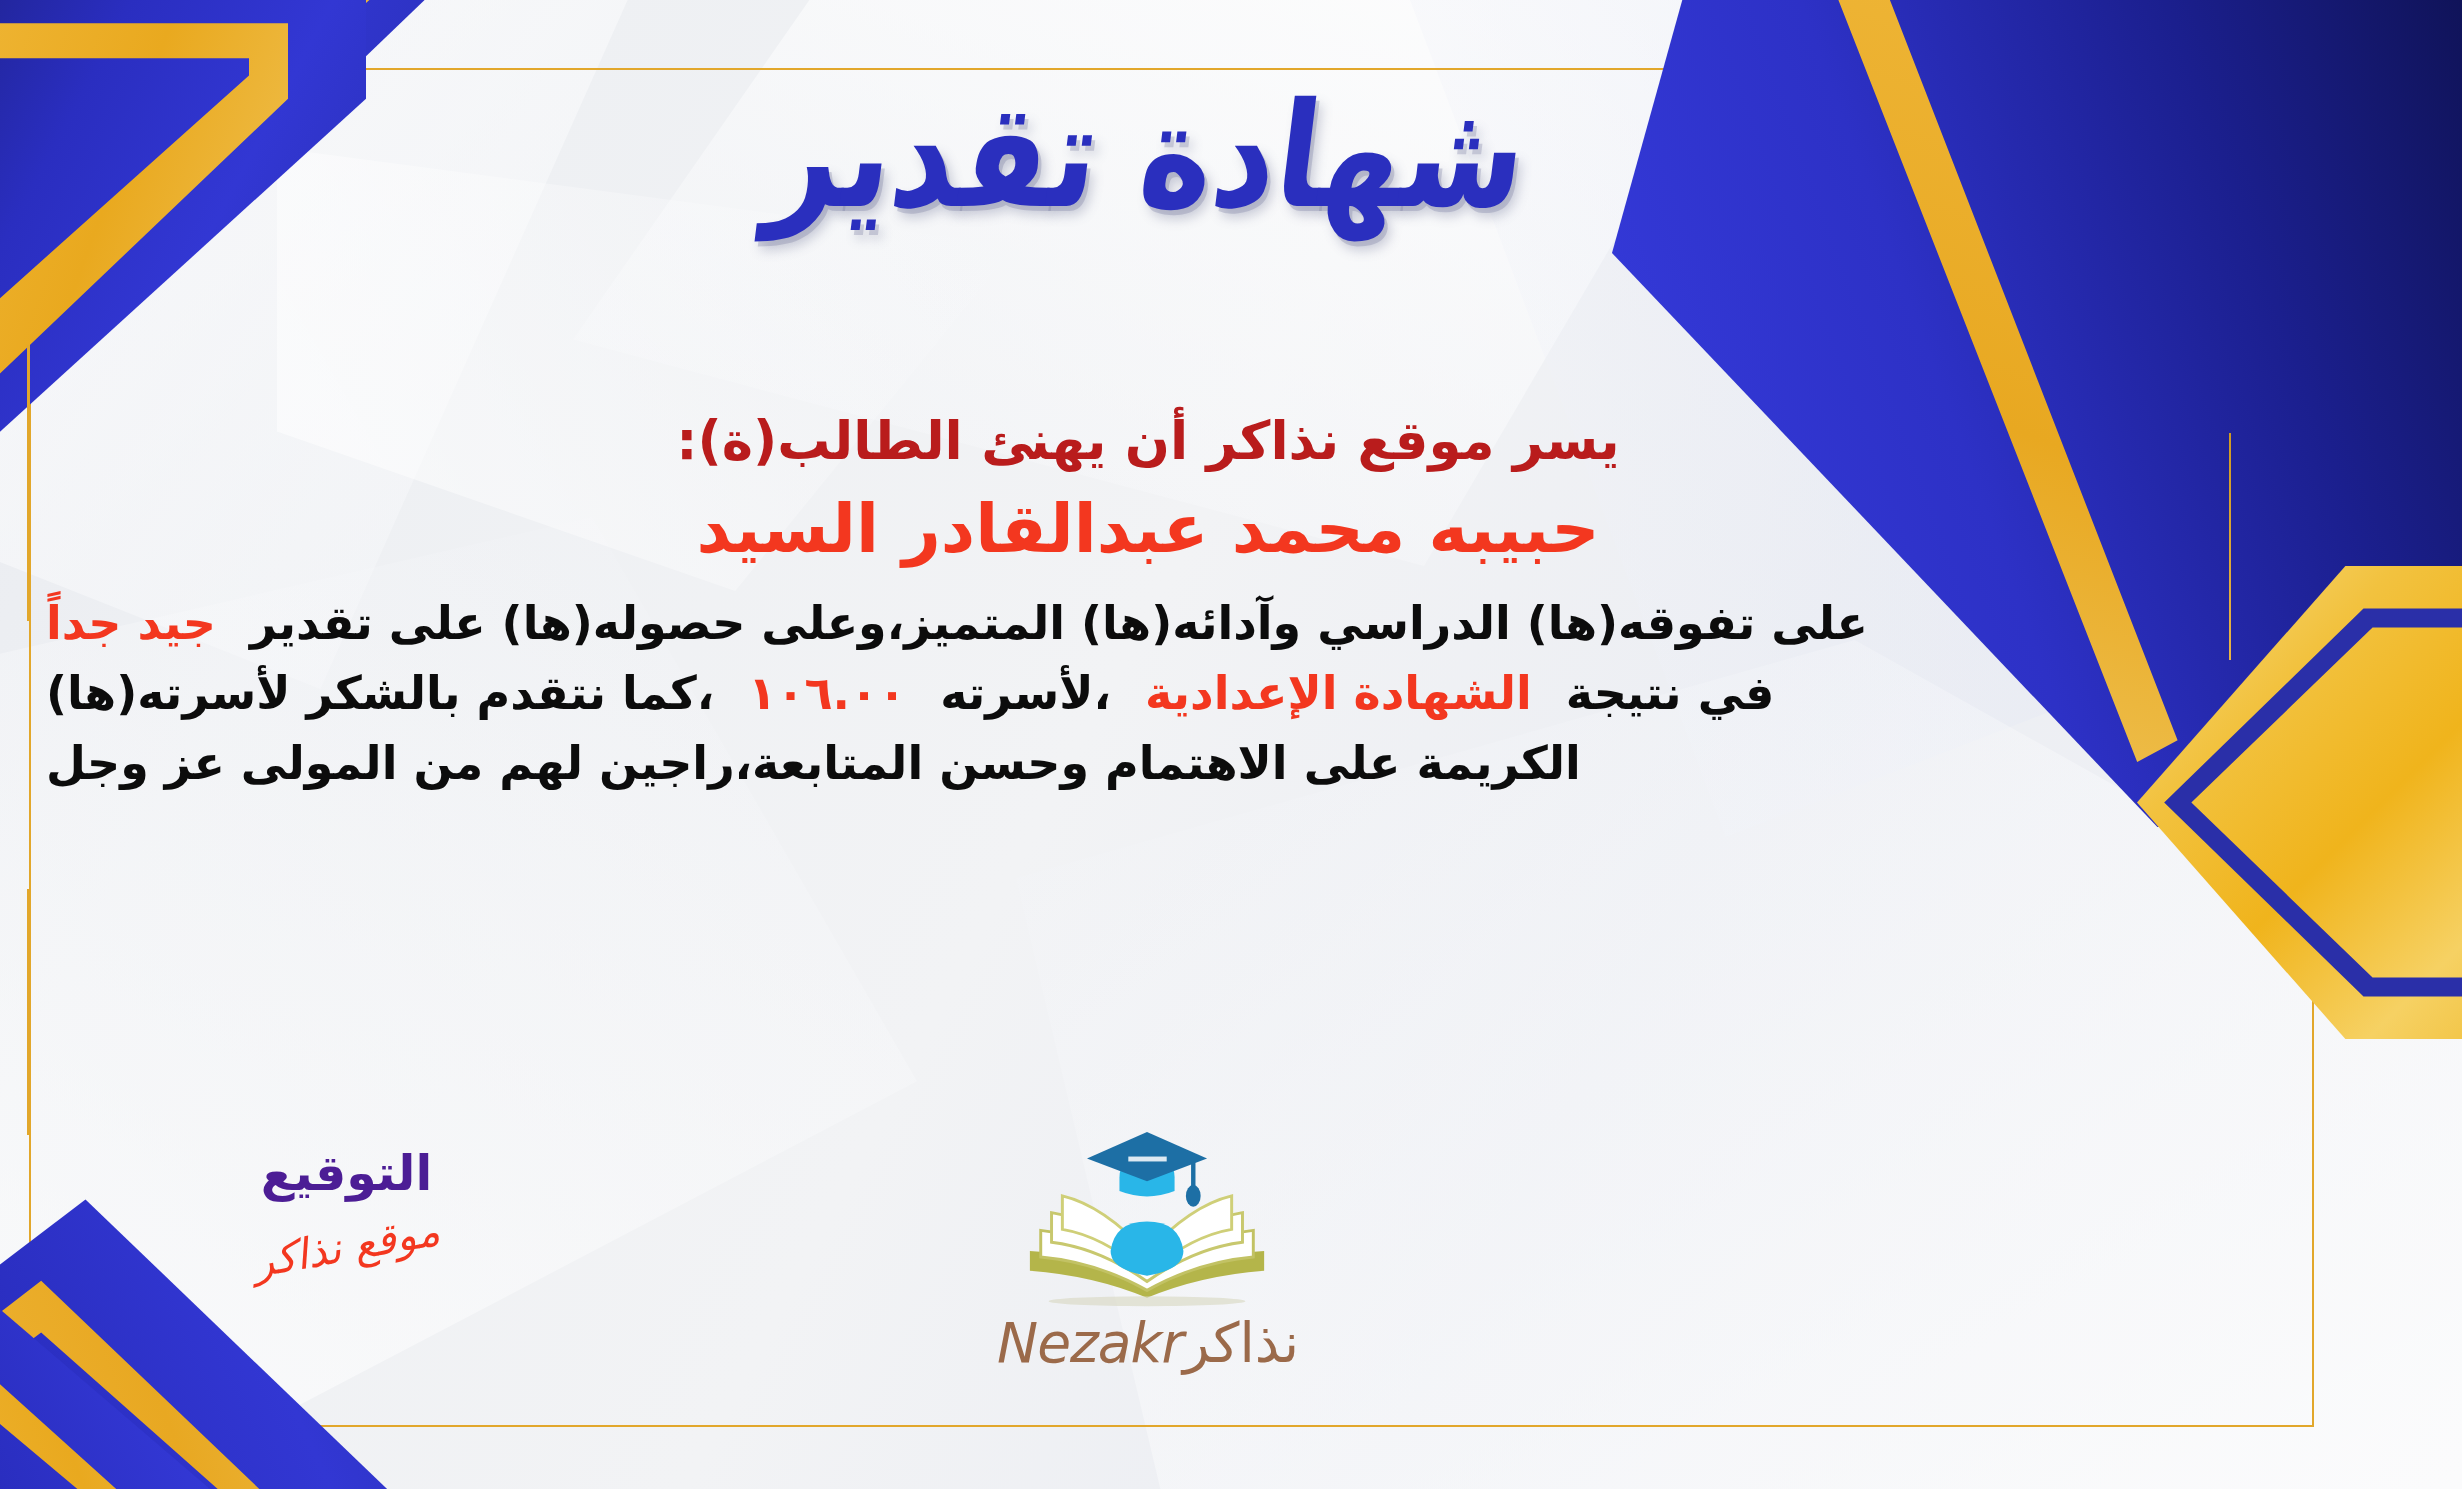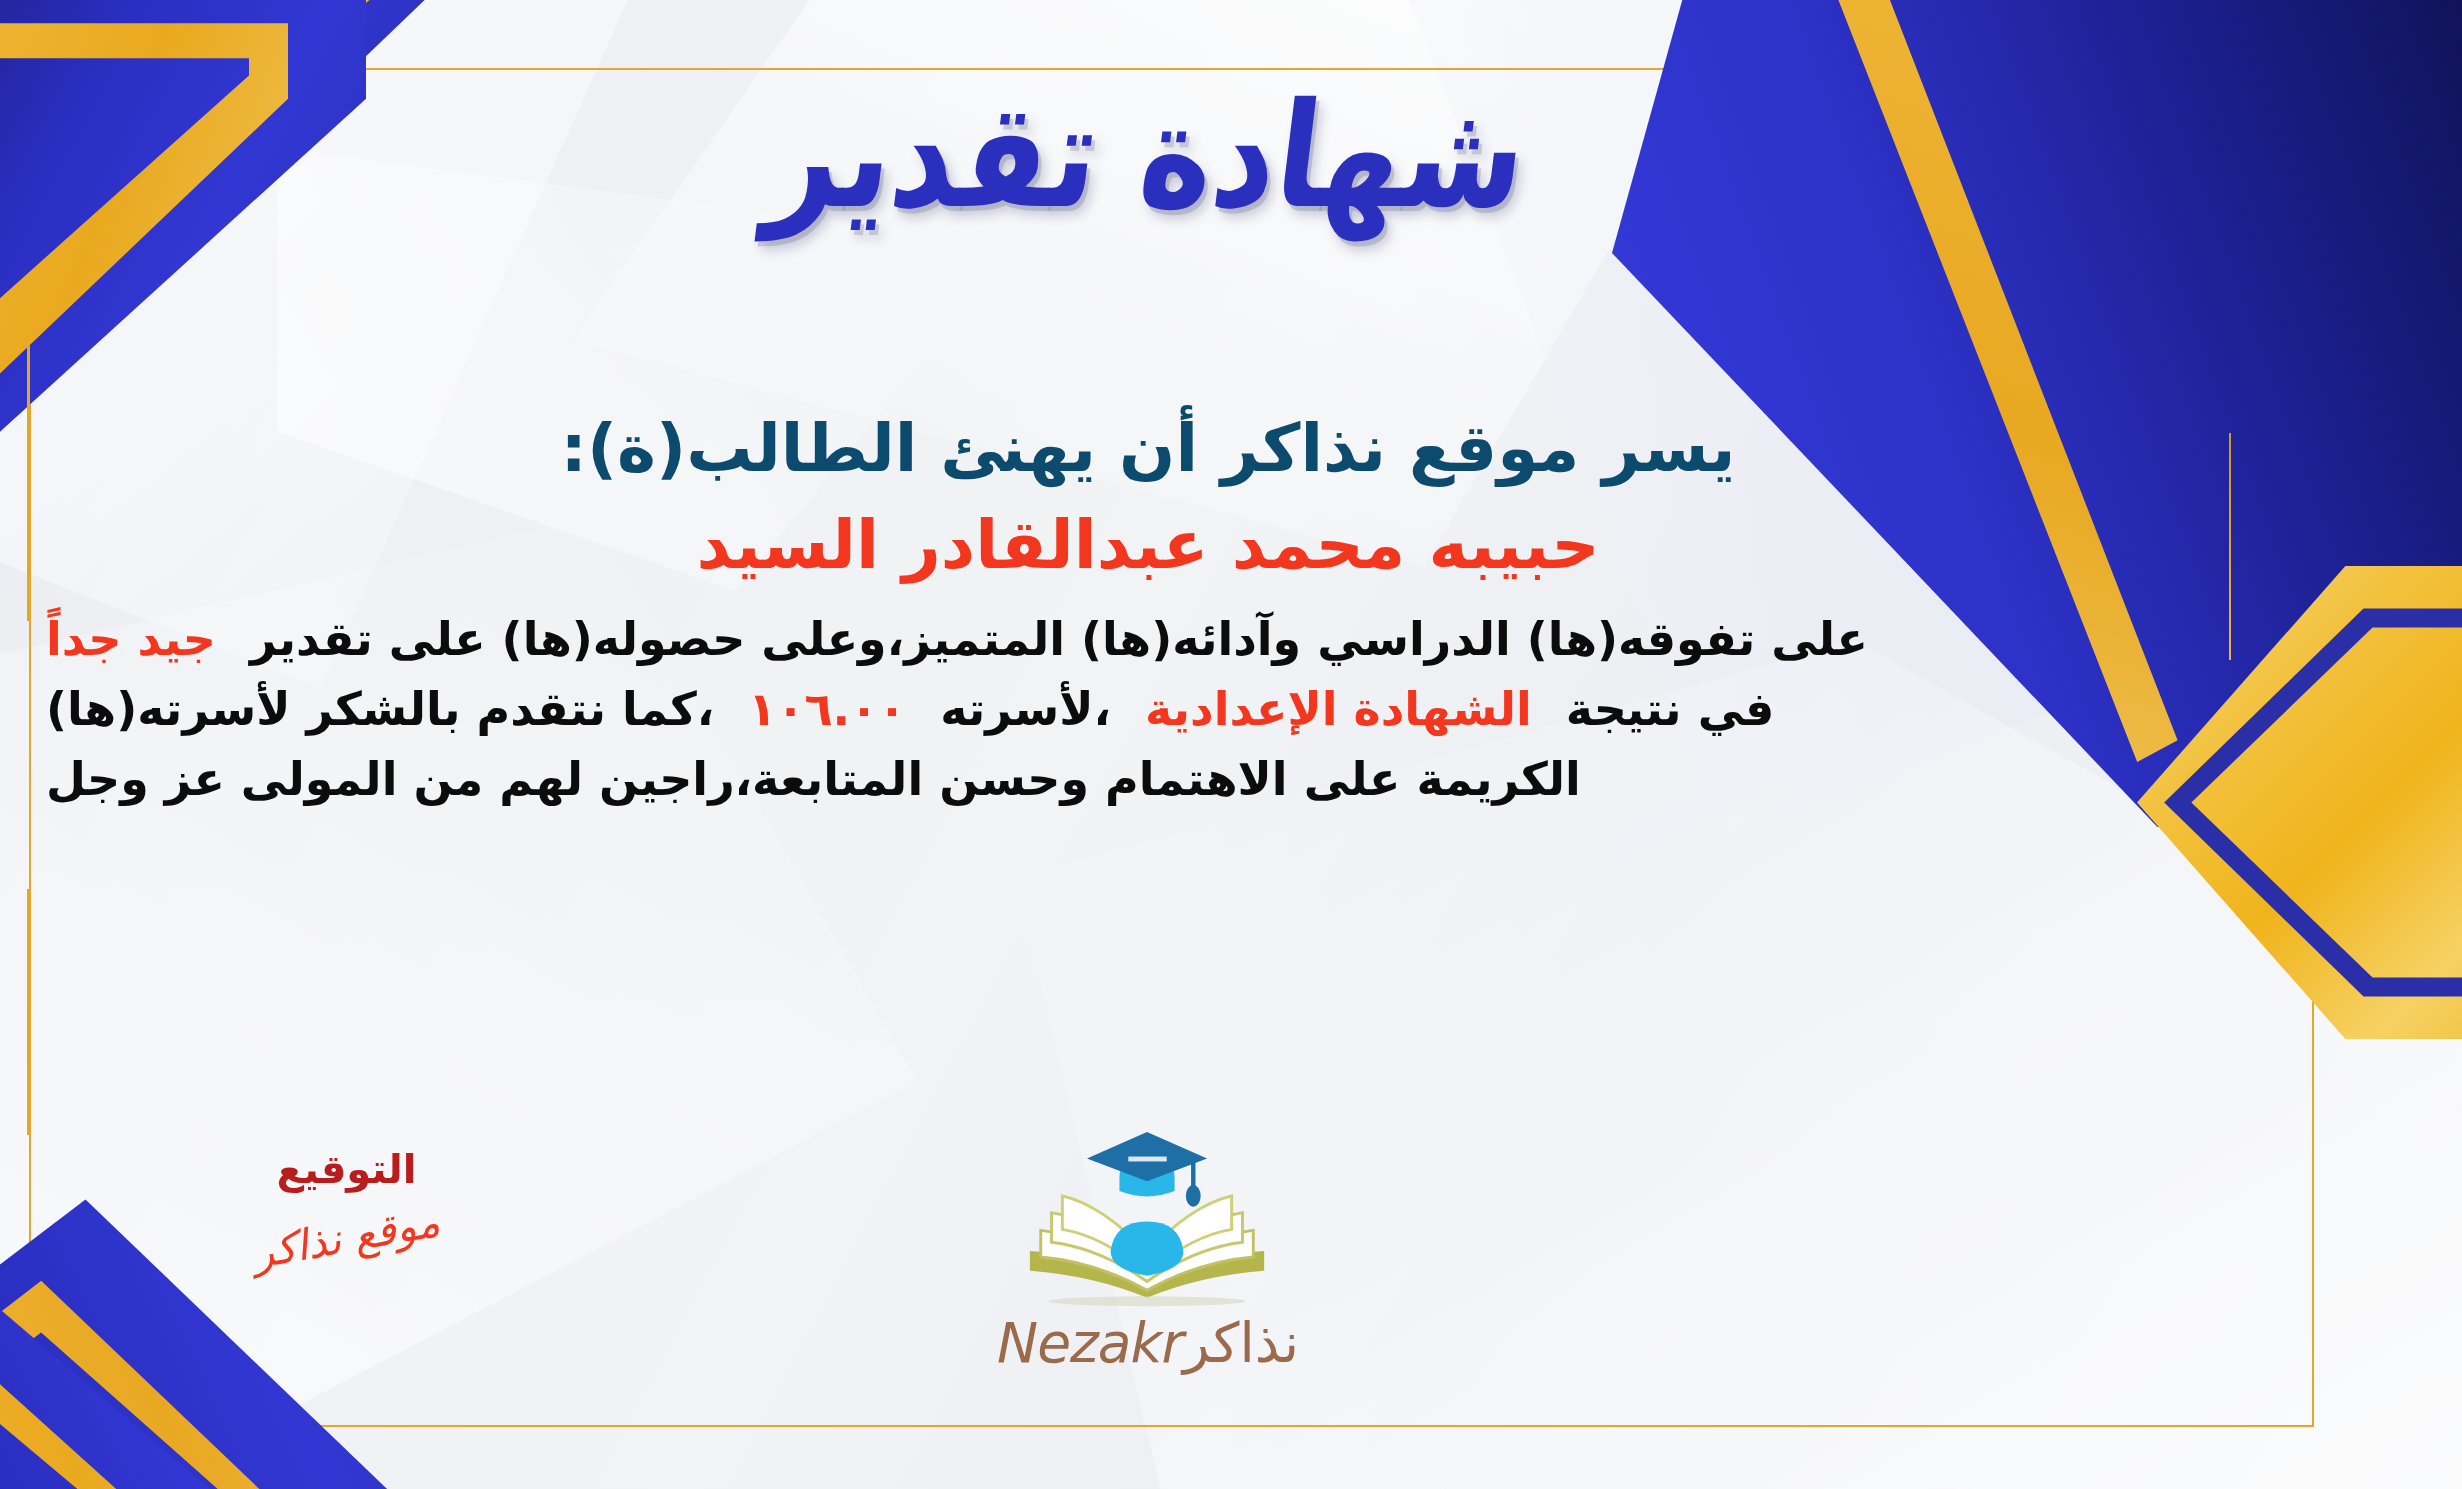--- a/index.html
+++ b/index.html
@@ -187,23 +187,23 @@
   
   .body-area {
     position: absolute;
     left: 212px;
     right: 212px;
     top: 409px;
     text-align: center;
     direction: rtl;
   }
   .intro-line {
-    font-size: 66px;
-    font-weight: 700;
-    color: #0c4a6e;
+    font-size: 53px;
+    font-weight: 700;
+    color: #b91c1c;
     line-height: 1.22;
     margin-bottom: 14.8px;
   }
   .student-name {
     font-size: 67px;
     font-weight: 700;
     color: #f3371f;
     line-height: 1.25;
     margin: 12.8px 0 16.7px 0;
   }
@@ -220,23 +220,23 @@
   
   .sign-block {
     position: absolute;
     left: 345px;
     top: 1147px;
     width: 335px;
     text-align: center;
     direction: rtl;
   }
   .sign-label {
-    font-size: 40px;
-    font-weight: 700;
-    color: #b91c1c;
+    font-size: 49px;
+    font-weight: 700;
+    color: #4c1d95;
     line-height: 1.1;
   }
   .sign-script {
     margin-top: 23.6px;
     font-family: "DejaVu Serif", "Liberation Serif", serif;
     font-size: 42px;
     color: #f3371f;
     font-style: italic;
     transform: rotate(-10deg);
     display: inline-block;

